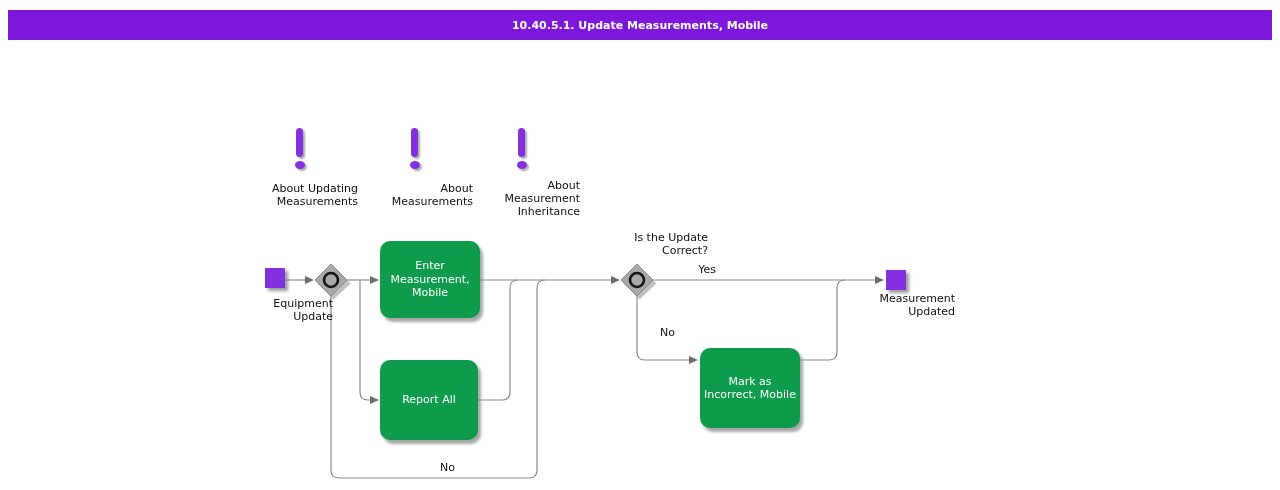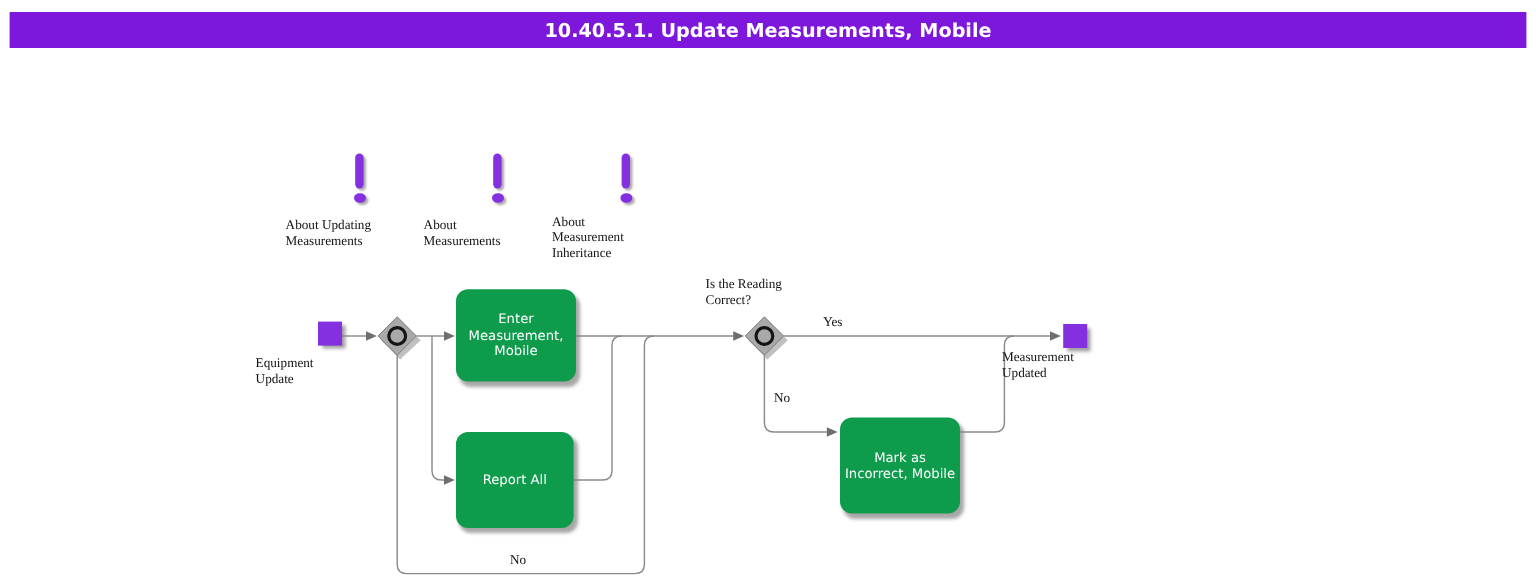--- a/index.html
+++ b/index.html
@@ -6,25 +6,25 @@
   .stage {
     position:relative; width:1280px; height:490px;
     background:#ffffff; overflow:hidden;
     font-family:"DejaVu Sans","Liberation Sans",sans-serif;
     font-size:11px; color:#111;
   }
   .titlebar {
     position:absolute; left:8px; top:10px; width:1264px; height:30px;
     background:#7d17dc; color:#ffffff; font-weight:bold;
     display:flex; align-items:center; justify-content:center;
-    font-size:16px;
+    font-size:11px;
   }
   .lbl {
-    position:absolute; text-align:left; white-space:pre-line;
-    line-height:13px; color:#111;font-family:Liberation Serif, serif;
+    position:absolute; text-align:right; white-space:pre-line;
+    line-height:13px; color:#111;
   }
   .excl { position:absolute; width:16px; height:44px; cursor:pointer; }
   .excl .bar {
     position:absolute; left:4px; top:0; width:7px; height:29px;
     background:#8430e0; border-radius:4px;
     box-shadow:2px 2px 2px #aaaaaa;
   }
   .excl .dot {
     position:absolute; left:3px; top:33px; width:10px; height:8px;
     background:#8430e0; border-radius:50%;
@@ -113,21 +113,21 @@
   <div class="task" style="left:380px; top:241px; width:100px; height:77px;border-radius:10px;">
     <span>Enter
 Measurement,
 Mobile</span>
   </div>
 
   <div class="task" style="left:380px; top:360px; width:98px; height:80px;">
     <span>Report All</span>
   </div>
 
-  <div class="lbl" style="left:588px; top:231px; width:120px;">Is the Reading
+  <div class="lbl" style="left:588px; top:231px; width:120px;">Is the Update
 Correct?</div>
 
   <div class="lbl" style="left:686px; top:263px; width:30px;">Yes</div>
   <div class="lbl" style="left:645px; top:326px; width:30px;">No</div>
   <div class="lbl" style="left:425px; top:461px; width:30px;">No</div>
 
   <div class="task" style="left:700px; top:320px; width:100px; height:80px;margin-top:28px;">
     <span>Mark as
 Incorrect, Mobile</span>
   </div>

